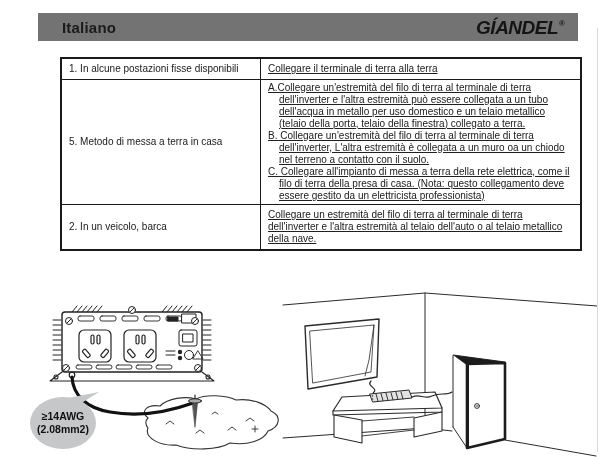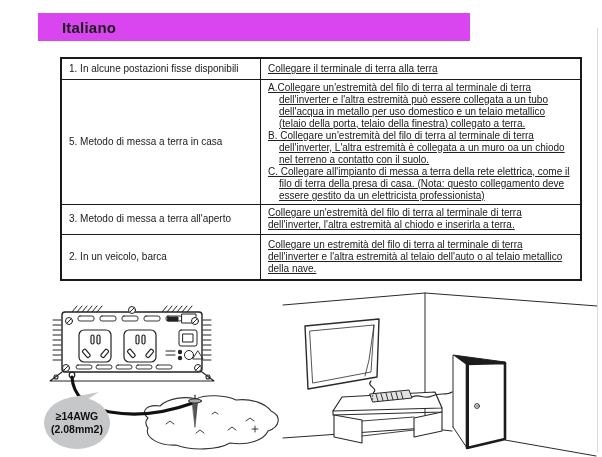--- a/index.html
+++ b/index.html
@@ -2,22 +2,22 @@
 <html><head>
 <meta charset="utf-8">
 <style>
   html,body { margin:0; padding:0; background:#fff; }
   #page {
     position:relative; width:602px; height:457px; background:#ffffff;
     font-family:"Liberation Sans", sans-serif; color:#1f1f1f; overflow:hidden;
   }
   
   .header-bar {
-    position:absolute; left:38px; top:13px; width:432px; height:28px;
-    background:#d946ef; display:flex; align-items:center;
+    position:absolute; left:38px; top:13px; width:540px; height:28px;
+    background:#737373; display:flex; align-items:center;
   }
   .header-title { font-weight:bold; font-size:15px; padding-left:24px; letter-spacing:.2px; color:#1b1b1b; }
   .logo {
     position:absolute; right:14px; top:4px; font-style:italic; font-weight:bold;
     font-size:19px; letter-spacing:-0.5px; color:#141414; white-space:nowrap;
   }
   .logo .rmark { font-size:8px; font-style:normal; position:relative; top:-8px; left:1px; letter-spacing:0; }
   
   table.info {
     position:absolute; left:60px; top:57px; width:489px;
@@ -28,34 +28,35 @@
     padding:2px 7px; vertical-align:middle; color:#202020;margin-top:20px;
   }
   td.c1 { width:184px; }
   td.c2 { width:305px; }
   .method { white-space:nowrap; overflow:hidden; }
   .desc p { margin:0;text-decoration:underline; }
   .hang { padding-left:11px; text-indent:-11px; }
   
   svg.illustration { position:absolute; left:0; top:288px; }
   .badge {
-    position:absolute; left:44px; top:397px; width:66px; height:52px;
+    position:absolute; left:30px; top:397px; width:66px; height:52px;
     background:#c5c7c8; border-radius:50%;
     display:flex; flex-direction:column; align-items:center; justify-content:center;
     font-weight:bold; font-size:10.5px; line-height:13px; color:#111; text-align:center;
   }
   .scan-edge { position:absolute; left:597px; top:28px; width:1px; height:424px; background:#dadada; }
 </style>
 </head>
 <body>
 
 <div id="page">
 
   <div class="header-bar">
     <span class="header-title">Italiano</span>
+    <span class="logo"><span>GÍANDEL</span><span class="rmark">®</span></span>
   </div>
 
   <table class="info">
     <tbody>
         <tr style="height:21px;">
       <td class="c1">
             <div class="method">1. In alcune postazioni fisse disponibili</div>
           </td>
       <td class="c2 desc">
             <p>Collegare il terminale di terra alla terra</p>
@@ -63,28 +64,20 @@
     </tr>
     <tr style="height:125px;">
       <td class="c1">
             <div class="method">5. Metodo di messa a terra in casa</div>
           </td>
       <td class="c2 desc">
         <p class="hang">A.Collegare un'estremità del filo di terra al terminale di terra dell'inverter e l'altra estremità può essere collegata a un tubo dell'acqua in metallo per uso domestico e un telaio metallico (telaio della porta, telaio della finestra) collegato a terra.</p>
         <p class="hang">B. Collegare un'estremità del filo di terra al terminale di terra dell'inverter, L'altra estremità è collegata a un muro oa un chiodo nel terreno a contatto con il suolo.</p>
         <p class="hang">C. Collegare all'impianto di messa a terra della rete elettrica, come il filo di terra della presa di casa. (Nota: questo collegamento deve essere gestito da un elettricista professionista)</p>
       </td>
-    </tr>
-    <tr style="height:30px;">
-      <td class="c1">
-            <div class="method">3. Metodo di messa a terra all'aperto</div>
-          </td>
-      <td class="c2 desc">
-            <p>Collegare un'estremità del filo di terra al terminale di terra dell'inverter, l'altra estremità al chiodo e inserirla a terra.</p>
-          </td>
     </tr>
     <tr style="height:46px;">
       <td class="c1">
             <div class="method">2. In un veicolo, barca</div>
           </td>
       <td class="c2 desc">
             <p>Collegare un estremità del filo di terra al terminale di terra dell'inverter e l'altra estremità al telaio dell'auto o al telaio metallico della nave.</p>
           </td>
     </tr>
   </tbody>

